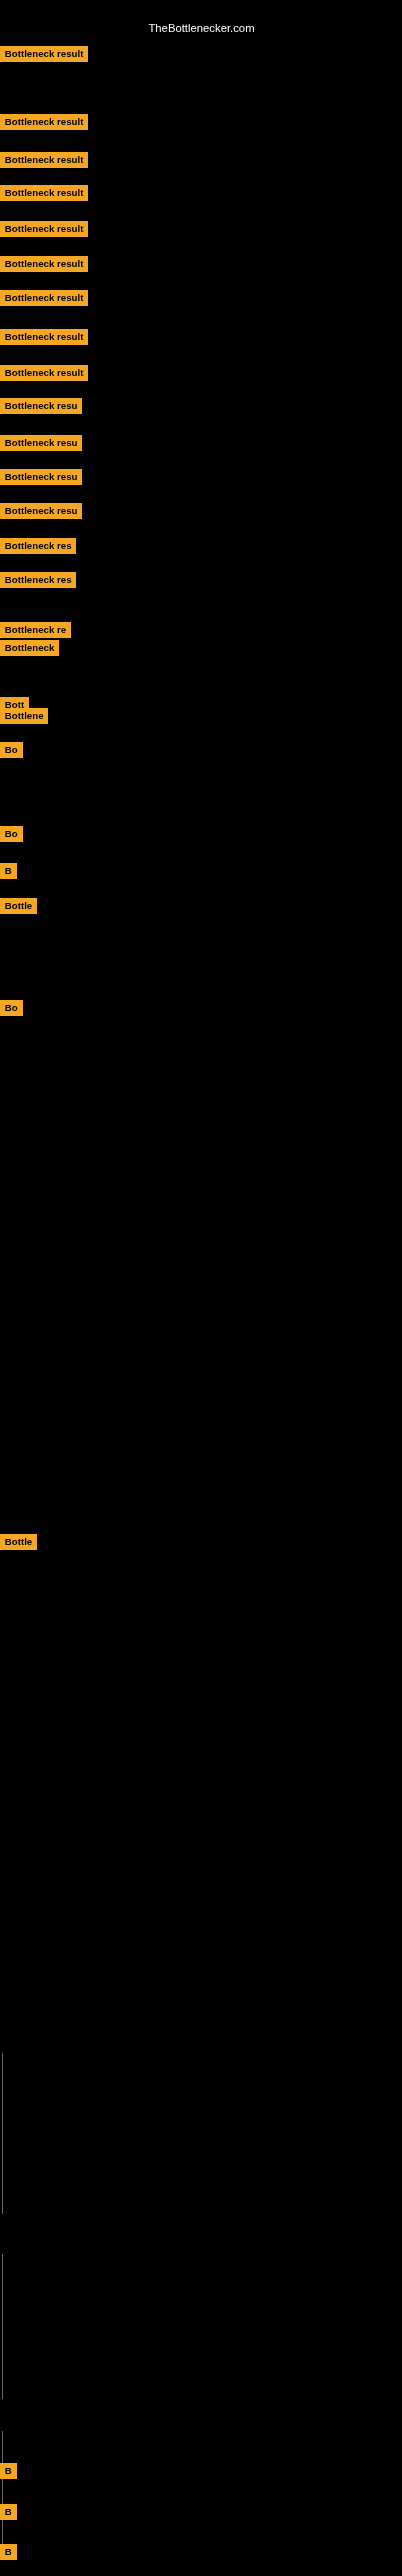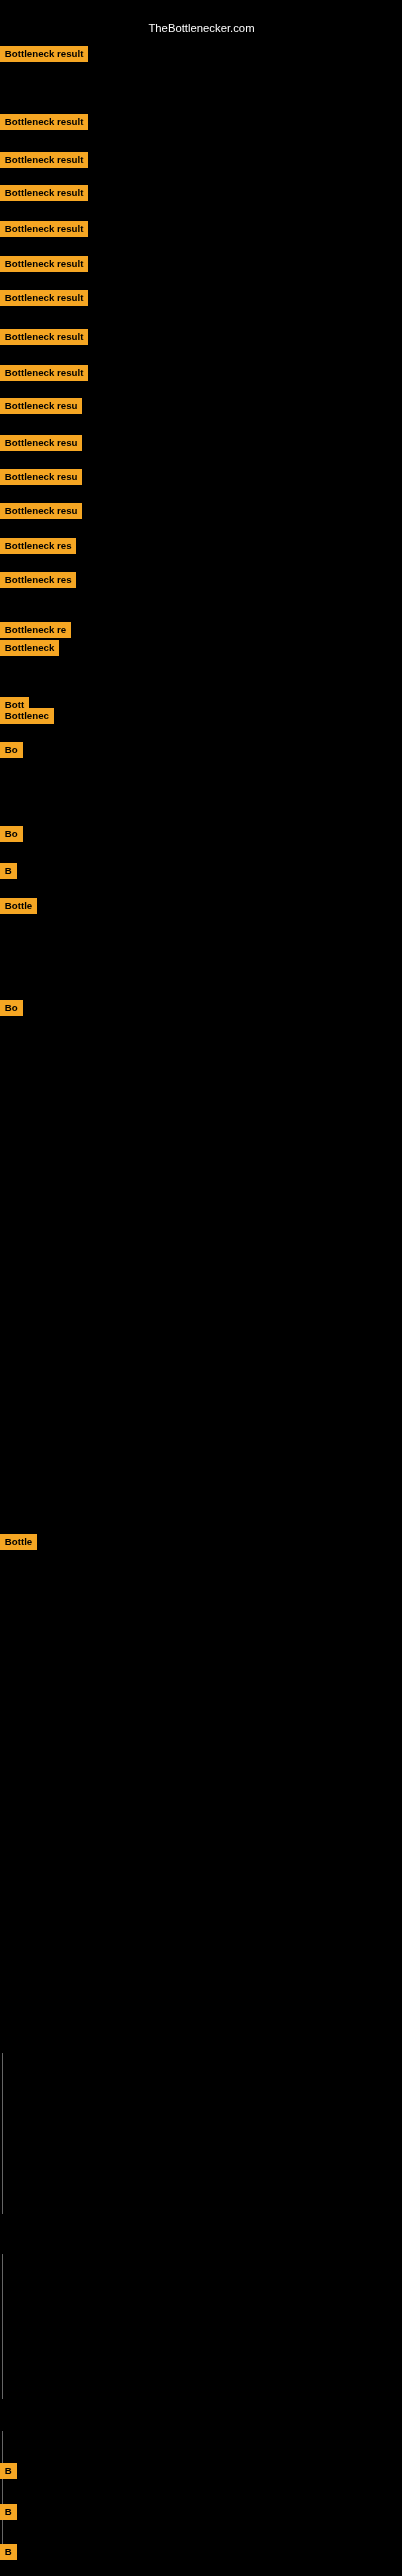--- a/index.html
+++ b/index.html
@@ -93,21 +93,21 @@
 <div class="badge-row" style="top:622px">
   <span class="badge">Bottleneck re</span>
 </div>
 <div class="badge-row" style="top:640px">
   <span class="badge">Bottleneck</span>
 </div>
 <div class="badge-row" style="top:697px">
   <span class="badge">Bott</span>
 </div>
 <div class="badge-row" style="top:708px">
-  <span class="badge">Bottlenec</span>
+  <span class="badge">Bottlene</span>
 </div>
 <div class="badge-row" style="top:742px">
   <span class="badge">Bo</span>
 </div>
 <div class="badge-row" style="top:826px">
   <span class="badge">Bo</span>
 </div>
 <div class="badge-row" style="top:863px">
   <span class="badge">B</span>
 </div>

